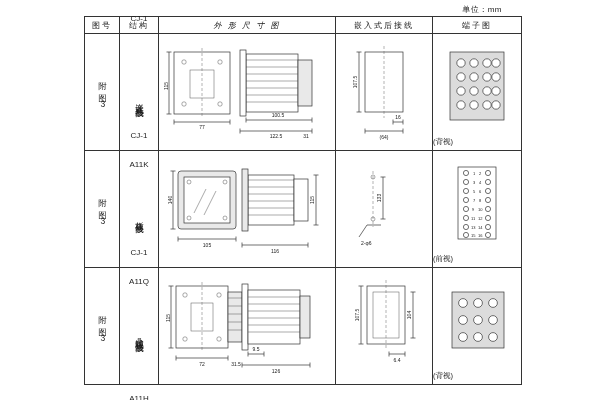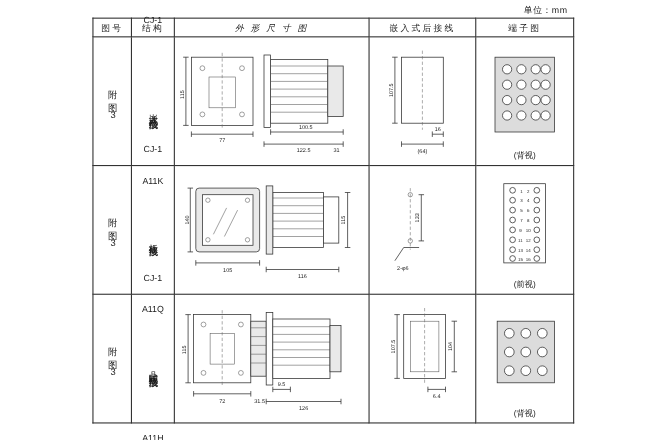--- a/index.html
+++ b/index.html
@@ -4,21 +4,21 @@
 <style>
   html,body{margin:0;padding:0;}
   body{
     width:600px;height:400px;background:#ffffff;
     font-family:"Liberation Sans","DejaVu Sans",sans-serif;
     color:#1a1a1a;overflow:hidden;
   }
   .page{position:relative;width:600px;height:400px;}
 
   .unit{
-    position:absolute;right:84px;top:4px;
+    position:absolute;right:98px;top:4px;
     font-size:8px;color:#222;letter-spacing:.5px;
   }
 
   table.main{
     position:absolute;left:84px;top:16px;
     width:432px;height:368px;
     border-collapse:collapse;
     table-layout:fixed;
   }
   table.main th, table.main td{
@@ -53,21 +53,21 @@
 
   .structcell{font-size:7.5px;line-height:1.25;}
   .structcell .code{display:block;margin-bottom:18px;}
   .structcell .tail{display:block;margin-top:2px;}
 
   .drawcell{position:relative;}
   .drawcell svg{display:block;margin:0 auto;}
 
   .caption{
     position:absolute;left:0;right:0;bottom:3px;
-    text-align:center;font-size:7.5px;color:#222;
+    text-align:left;font-size:7.5px;color:#222;
   }
 
   .dim{font-size:5px;fill:#222;font-family:"Liberation Sans",sans-serif;}
   .dimv{font-size:5px;fill:#222;font-family:"Liberation Sans",sans-serif;}
   .ln{stroke:#333;stroke-width:.7;fill:none;}
   .lnthin{stroke:#555;stroke-width:.5;fill:none;}
   .dash{stroke:#666;stroke-width:.5;fill:none;stroke-dasharray:3 2;}
   .fillg{fill:#e9e9e9;stroke:#333;stroke-width:.7;}
   .fillw{fill:#ffffff;stroke:#333;stroke-width:.7;}
   .term{fill:#ffffff;stroke:#333;stroke-width:.7;}

